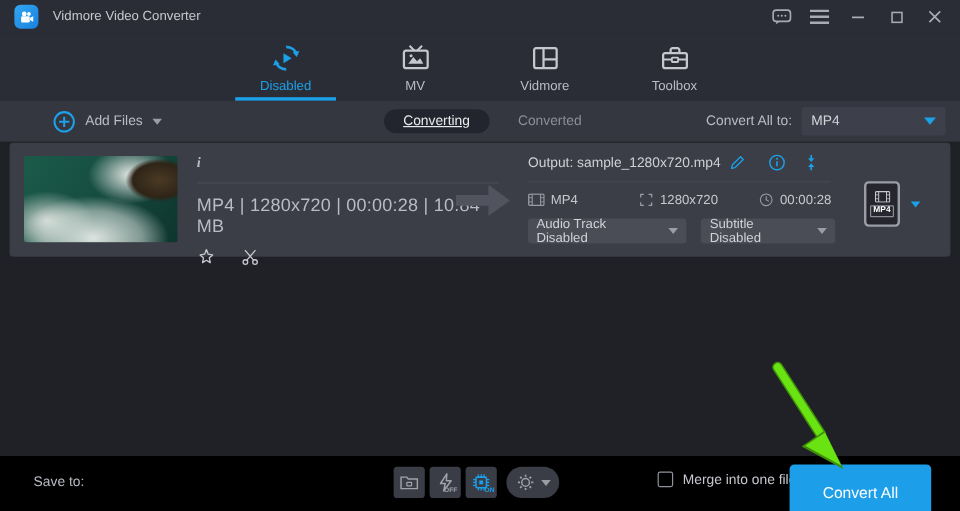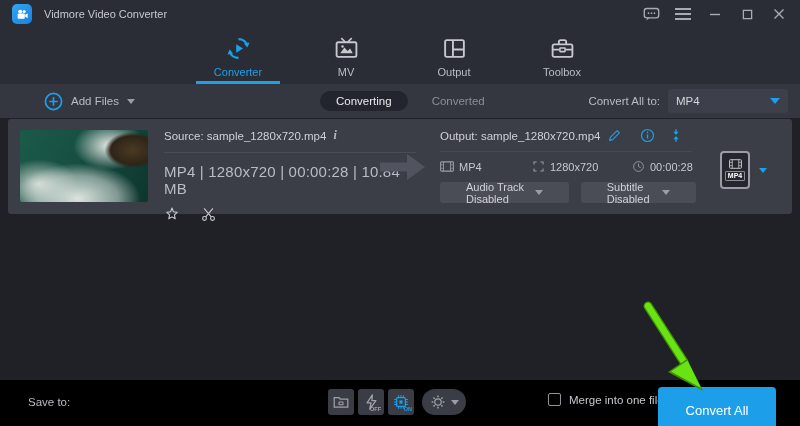--- a/index.html
+++ b/index.html
@@ -28,21 +28,21 @@
   .nav-tab { width:80px; height:100%; display:flex; flex-direction:column; align-items:center; justify-content:flex-start; padding-top:7px; position:relative; color:#b9bcc4; }
   .nav-tab .ic { height:26px; display:flex; align-items:center; justify-content:center; }
   .nav-tab .lbl { font-size:11px; margin-top:5px; }
   .nav-tab.active { color:#1ca0e8; }
   .nav-tab.active .underline { position:absolute; bottom:0; left:-2px; right:-2px; height:3px; background:#1ca0e8; }
 
   
   .toolbar { left:0; top:84px; width:800px; height:34px; background:#343640; display:flex; align-items:center;padding-left:24px; }
   .addfiles { display:flex; align-items:center; gap:8px; margin-left:20px; color:#b9bcc4; font-size:11.5px; }
   .queue-tabs { position:absolute; left:320px; top:0; height:34px; display:flex; align-items:center; gap:24px; }
-  .pill { background:#23252e; color:#e8e9ec; font-size:11.5px; border-radius:12px; padding:4px 16px; }
+  .pill { background:#23252e; color:#e8e9ec; font-size:11.5px; border-radius:12px; padding:4px 16px;text-decoration:underline; }
   .plain-tab { color:#8b8e98; font-size:11.5px; }
   .convertallto { position:absolute; right:12px; top:0; height:34px; display:flex; align-items:center; gap:8px; }
   .convertallto .cl { color:#b9bcc4; font-size:11.5px; }
   .fmt-select { width:120px; height:24px; background:#3d3f4a; border-radius:3px; display:flex; align-items:center; padding:0 8px; font-size:11.5px; color:#d4d6db; position:relative; }
   .caret { width:0; height:0; border-left:5px solid transparent; border-right:5px solid transparent; border-top:6px solid #1ca0e8; }
   .caret.sm { border-left-width:4px; border-right-width:4px; border-top-width:5px; }
   .caret.gray { border-top-color:#9a9da5; }
   .fmt-select .caret { position:absolute; right:8px; }
 
   
@@ -62,21 +62,21 @@
   .meta { margin-top:10px; font-size:15px; color:#b9bcc4; letter-spacing:.2px; }
   .src-icons { margin-top:9px; display:flex; gap:20px; color:#c6c8ce; }
   .bigarrow { position:absolute; left:372px; top:34px; color:#50535d; }
   .outcol { position:absolute; left:432px; top:9px; width:256px; }
   .outline1 { display:flex; align-items:center; gap:7px; font-size:11.5px; color:#cfd1d7; }
   .out-right-icons { position:absolute; left:200px; top:0; display:flex; gap:14px; align-items:center; color:#1ca0e8; }
   .outdivider { height:1px; background:#46playing; background:#474952; margin-top:8px; width:252px; }
   .outmeta { margin-top:8px; display:flex; align-items:center; font-size:11px; color:#c6c8ce; }
   .outmeta .grp { display:flex; align-items:center; gap:5px; }
   .dropdowns { margin-top:9px; display:flex; gap:12px; }
-  .dd { height:21px; background:#4a4c56; border-radius:3px; display:flex; align-items:center; gap:10px; padding:0 26px; font-size:11px; color:#d0d2d8; }
+  .dd { height:21px; background:#4a4c56; border-radius:3px; display:flex; align-items:center; gap:10px; padding:0 7px; font-size:11px; color:#d0d2d8; }
   .badge-wrap { position:absolute; left:712px; top:32px; display:flex; align-items:center; gap:9px; }
   .badge { width:30px; height:38px; border:2px solid #9a9da5; border-radius:4px; background:#26272e; display:flex; flex-direction:column; align-items:center; justify-content:center; gap:2px; }
   .badge-lbl { font-size:7px; font-weight:bold; color:#fff; border:1px solid #8a8d95; padding:0 2px; line-height:8px; border-radius:1px; }
 
   
   .bottombar { left:0; top:380px; width:800px; height:46px; background:#000000; }
   .saveto { position:absolute; left:28px; top:16px; font-size:11.5px; color:#b9bcc4; }
   .pathbox { position:absolute; left:76px; top:9px; width:240px; height:26px; background:#3a3c46; border-radius:3px; display:flex; align-items:center; }
   .pathbox input { flex:1; background:transparent; border:none; outline:none; color:#cfd1d7; font-size:11px; font-family:"Liberation Sans",sans-serif; padding:0 10px; }
   .pathbox .caret { margin-right:9px; }
@@ -142,42 +142,42 @@
     <div class="nav-tab active">
       <span class="ic">
         <svg width="25" height="25" viewBox="0 0 24 24">
           <path d="M12 3 a9 9 0 0 1 8.6 6.4" fill="none" stroke="#1ca0e8" stroke-width="2.2"></path>
           <path d="M12 21 a9 9 0 0 1 -8.6 -6.4" fill="none" stroke="#1ca0e8" stroke-width="2.2"></path>
           <polygon points="22.6,6.2 20.4,11 17.2,7.2" fill="#1ca0e8"></polygon>
           <polygon points="1.4,17.8 3.6,13 6.8,16.8" fill="#1ca0e8"></polygon>
           <polygon points="9.8,8 16.4,12 9.8,16" fill="#1ca0e8"></polygon>
         </svg>
       </span>
-      <span class="lbl">Converter</span>
+      <span class="lbl">Disabled</span>
       <span class="underline"></span>
     </div>
     <div class="nav-tab">
       <span class="ic">
         <svg width="25" height="25" viewBox="0 0 24 24">
           <path d="M7 2 L11 6 M17 2 L13 6" stroke="#c6c8ce" stroke-width="1.6" fill="none"></path>
           <rect x="2.5" y="6" width="19" height="14" rx="1.5" fill="none" stroke="#c6c8ce" stroke-width="1.8"></rect>
           <polygon points="6,16.5 10,11 13,14.5 15.5,12 18,16.5" fill="#c6c8ce"></polygon>
           <circle cx="8.2" cy="10" r="1.2" fill="#c6c8ce"></circle>
         </svg>
       </span>
       <span class="lbl">MV</span>
     </div>
     <div class="nav-tab">
       <span class="ic">
         <svg width="25" height="25" viewBox="0 0 24 24">
           <rect x="3" y="4" width="18" height="16" rx="1.5" fill="none" stroke="#c6c8ce" stroke-width="1.8"></rect>
           <path d="M10.5 4 V20 M10.5 13 H21" stroke="#c6c8ce" stroke-width="1.8" fill="none"></path>
         </svg>
       </span>
-      <span class="lbl">Output</span>
+      <span class="lbl">Vidmore</span>
     </div>
     <div class="nav-tab">
       <span class="ic">
         <svg width="25" height="25" viewBox="0 0 24 24">
           <path d="M8.5 8 V5.5 a1.5 1.5 0 0 1 1.5 -1.5 h4 a1.5 1.5 0 0 1 1.5 1.5 V8" fill="none" stroke="#c6c8ce" stroke-width="1.8"></path>
           <rect x="2.5" y="8" width="19" height="12" rx="1.5" fill="none" stroke="#c6c8ce" stroke-width="1.8"></rect>
           <path d="M2.5 13 H9 M15 13 H21.5" stroke="#c6c8ce" stroke-width="1.6"></path>
           <rect x="9.5" y="11.5" width="5" height="3.5" rx="0.5" fill="none" stroke="#c6c8ce" stroke-width="1.5"></rect>
         </svg>
       </span>
@@ -206,21 +206,20 @@
       <span class="caret"></span>
     </div>
   </div>
 </div>
 
 <div class="abs filerow">
   <div class="thumb"></div>
 
   <div class="srccol">
     <div class="line1">
-      <span>Source: sample_1280x720.mp4</span>
       <span class="info-i">i</span>
     </div>
     <div class="divider"></div>
     <div class="meta">MP4 | 1280x720 | 00:00:28 | 10.84 MB</div>
     <div class="src-icons">
       <span>
         <svg width="16" height="16" viewBox="0 0 20 20">
             <path d="M10 2.5 L11.8 7.2 L16.5 8 L13 11.2 L14 16 L10 13.6 L6 16 L7 11.2 L3.5 8 L8.2 7.2 Z" fill="none" stroke="#c6c8ce" stroke-width="1.4" stroke-linejoin="round"></path>
           </svg>
       </span>

